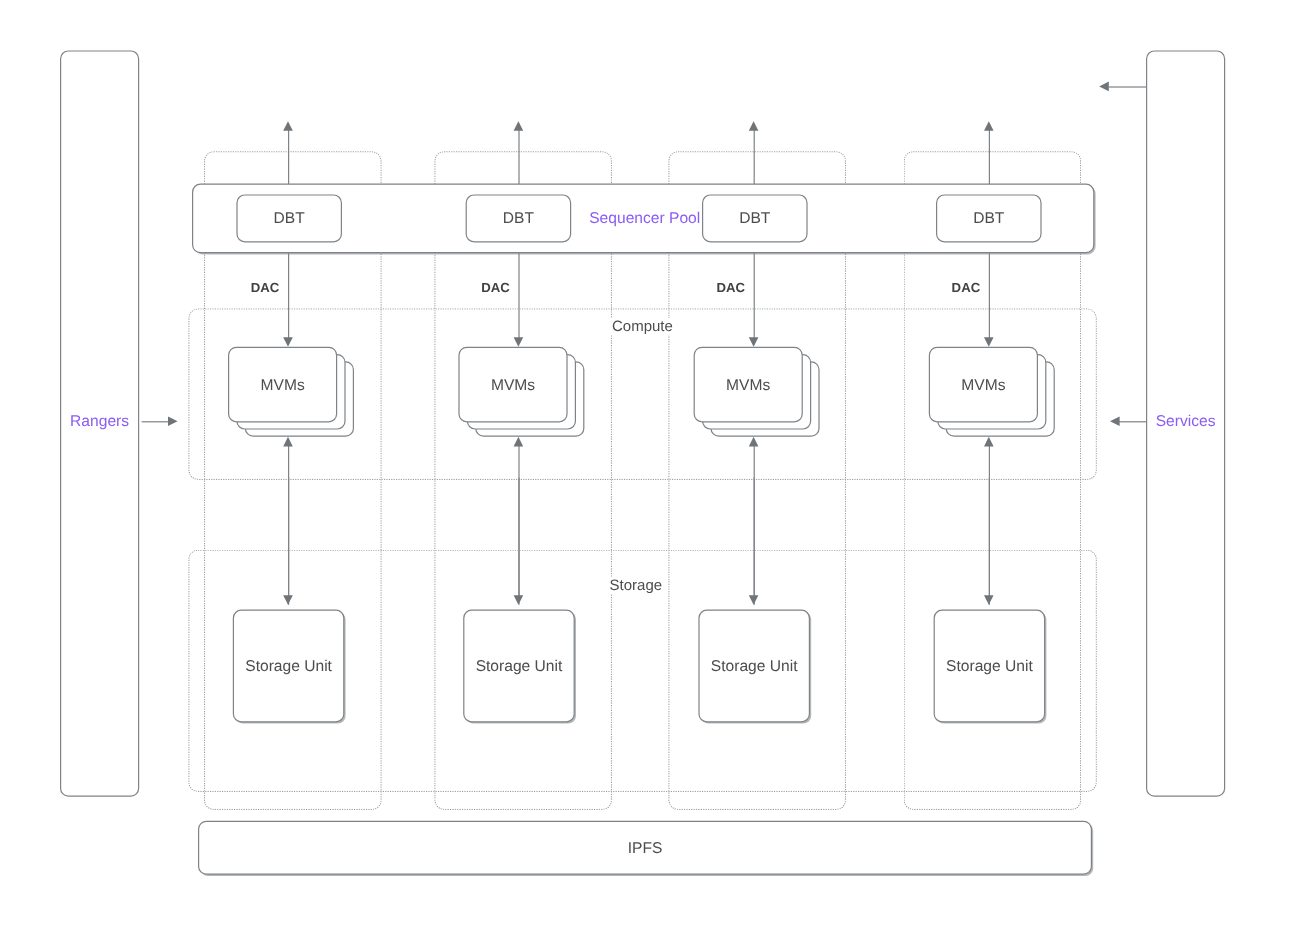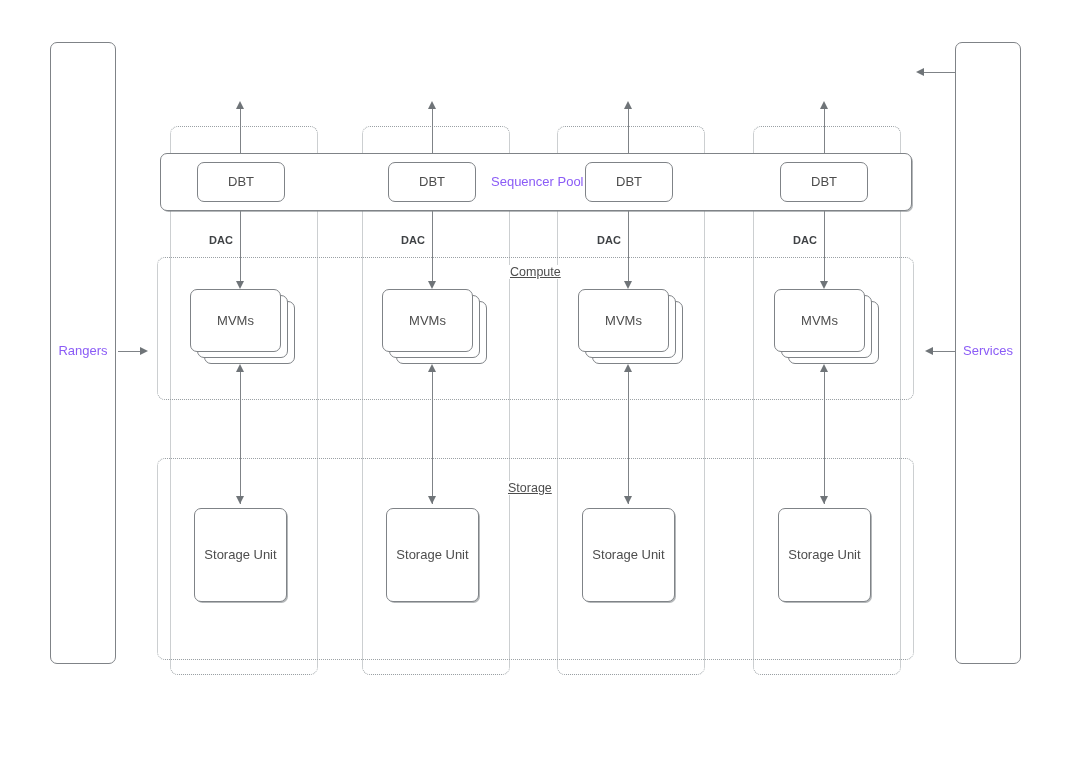--- a/index.html
+++ b/index.html
@@ -52,21 +52,20 @@
     border-radius: 8px;
     background: transparent;
   }
   .region-label {
     position: absolute;
     font-size: 12.5px;
     color: #4d4d4d;
     background: #ffffff;
     padding: 0 4px;
     white-space: nowrap;
-    text-decoration: underline;
   }
 
   
   .stack {
     position: absolute;
     box-sizing: border-box;
     padding-left: 21px;
   }
   .stack .layer {
     position: absolute;
@@ -273,14 +272,17 @@
   <div class="node" style="left:386px; top:508px; width:93px; height:94px;">
     <span>Storage Unit</span>
   </div>
   <div class="node" style="left:582px; top:508px; width:93px; height:94px;">
     <span>Storage Unit</span>
   </div>
   <div class="node" style="left:778px; top:508px; width:93px; height:94px;">
     <span>Storage Unit</span>
   </div>
 
+  <div class="node" style="left:165px; top:684px; width:745px; height:45px;">
+    <span>IPFS</span>
+  </div>
 
 </div>
 
 </body></html>

